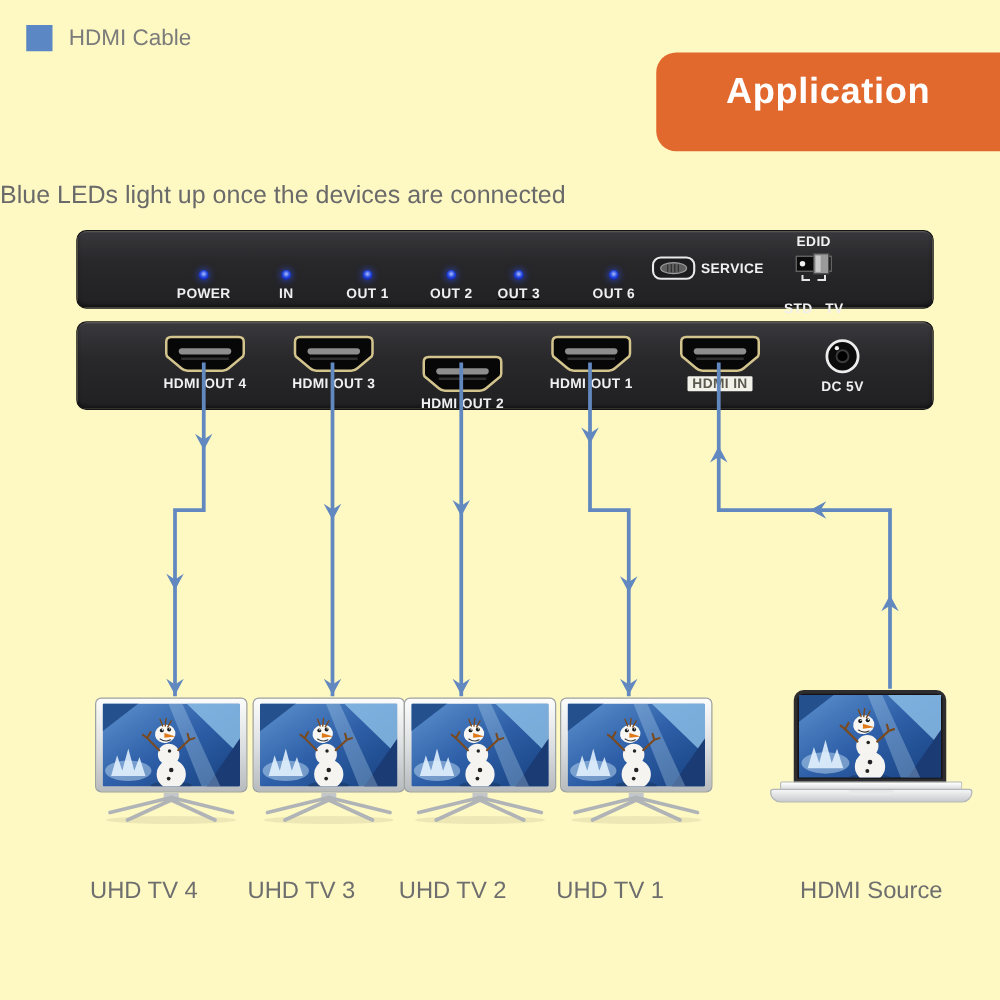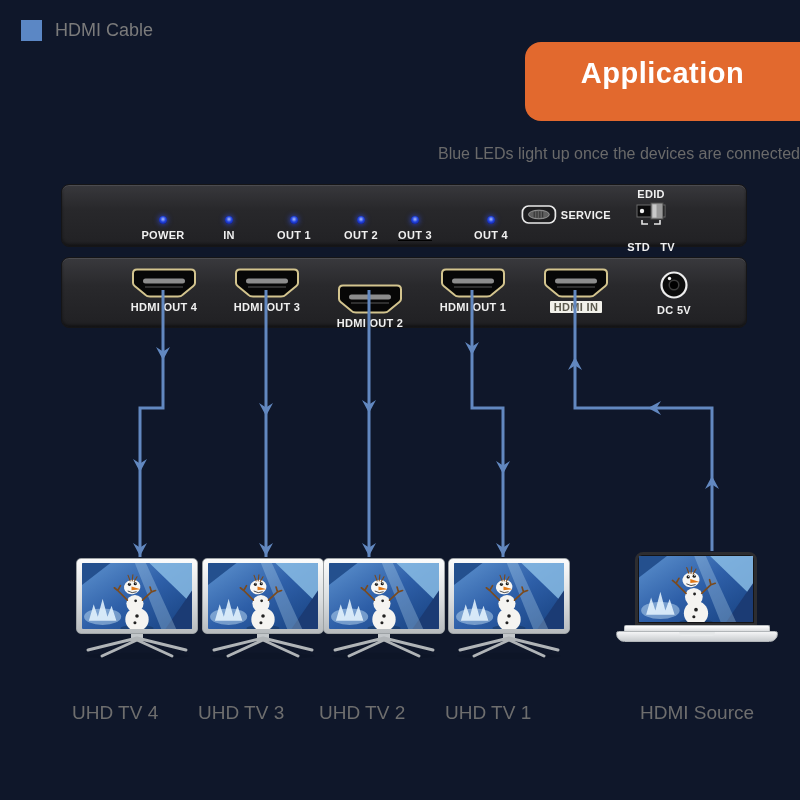--- a/index.html
+++ b/index.html
@@ -1,33 +1,33 @@
 <!DOCTYPE html>
 <html style="--cable: #6288c0; --banner: #e2692e; --swatch: #5b87c5; --led: #2244dd; --gray: #6e6e6e;"><head>
 <meta charset="utf-8">
 <style>
   :root{
     --cable:#6288c0; --banner:#e2692e; --swatch:#5b87c5; --led:#2244dd; --gray:#6e6e6e;
   }
   html,body{margin:0;padding:0;background:#fff;}
   body{font-family:"Liberation Sans", sans-serif;}
-  .canvas{position:relative;width:800px;height:800px;background:#0f172a;overflow:hidden;}
+  .canvas{position:relative;width:800px;height:800px;background:#fef9c3;overflow:hidden;}
 
   
   .legend{position:absolute;left:21px;top:20px;display:flex;align-items:center;gap:13px;}
   .legend-swatch{width:21px;height:21px;background:var(--swatch);display:inline-block;}
   .legend-label{font-size:18px;color:#7b7b7b;}
 
   
   .banner{position:absolute;left:525px;right:0;top:42px;height:79px;background:var(--banner);
     border-radius:16px 0 0 16px;color:#fff;font-size:29px;font-weight:bold;text-align:center;
     line-height:62px;letter-spacing:.5px;}
 
   
-  .caption{position:absolute;left:0;top:145px;width:100%;text-align:right;font-size:16px;color:#6a6a6a;}
+  .caption{position:absolute;left:0;top:145px;width:100%;text-align:left;font-size:20px;color:#6a6a6a;}
 
   
   .panel{position:absolute;left:61px;width:684px;border-radius:8px;border:1px solid #151517;
     box-shadow:inset 0 1px 0 rgba(255,255,255,.10), inset 0 -2px 3px rgba(0,0,0,.45);}
   .panel.front{top:184px;height:61px;background:linear-gradient(180deg,#38383c,#28282b 40%,#212124);}
   .panel.rear{top:257px;height:69px;background:linear-gradient(180deg,#39393d,#29292c 40%,#202023);}
 
   .led-group{position:absolute;top:31px;width:70px;display:flex;flex-direction:column;align-items:center;gap:5px;}
   .led-dot{width:8px;height:8px;border-radius:50%;
     background:radial-gradient(circle at 50% 40%, #aabdff 0%, var(--led) 45%, #101e9a 85%);
@@ -131,21 +131,21 @@
       <div class="led-group" style="left: 264px;">
         <span class="led-dot"></span>
         <span class="panel-label">OUT 2</span>
       </div>
       <div class="led-group" style="left: 318px; text-decoration: underline;">
         <span class="led-dot"></span>
         <span class="panel-label">OUT 3</span>
       </div>
       <div class="led-group" style="left: 394px;">
         <span class="led-dot"></span>
-        <span class="panel-label">OUT 4</span>
+        <span class="panel-label">OUT 6</span>
       </div>
       <div class="service-group" style="left: 459px;">
         <svg width="38" height="23" viewBox="0 0 38 23">
           <rect x="1.5" y="2.5" width="35" height="18" rx="6.5" fill="#1d1d1f" stroke="#e9e9e9" stroke-width="1.8"></rect>
           <ellipse cx="19" cy="11.5" rx="11" ry="4.6" fill="#5f5f5f" stroke="#9a9a9a" stroke-width="1"></ellipse>
           <path d="M14,8.5 V14.5 M17,8 V15 M20,8 V15 M23,8.5 V14.5" stroke="#2c2c2c" stroke-width="1"></path>
         </svg>
         <span class="panel-label">SERVICE</span>
       </div>
       <div class="edid-group" style="left: 544px;">

